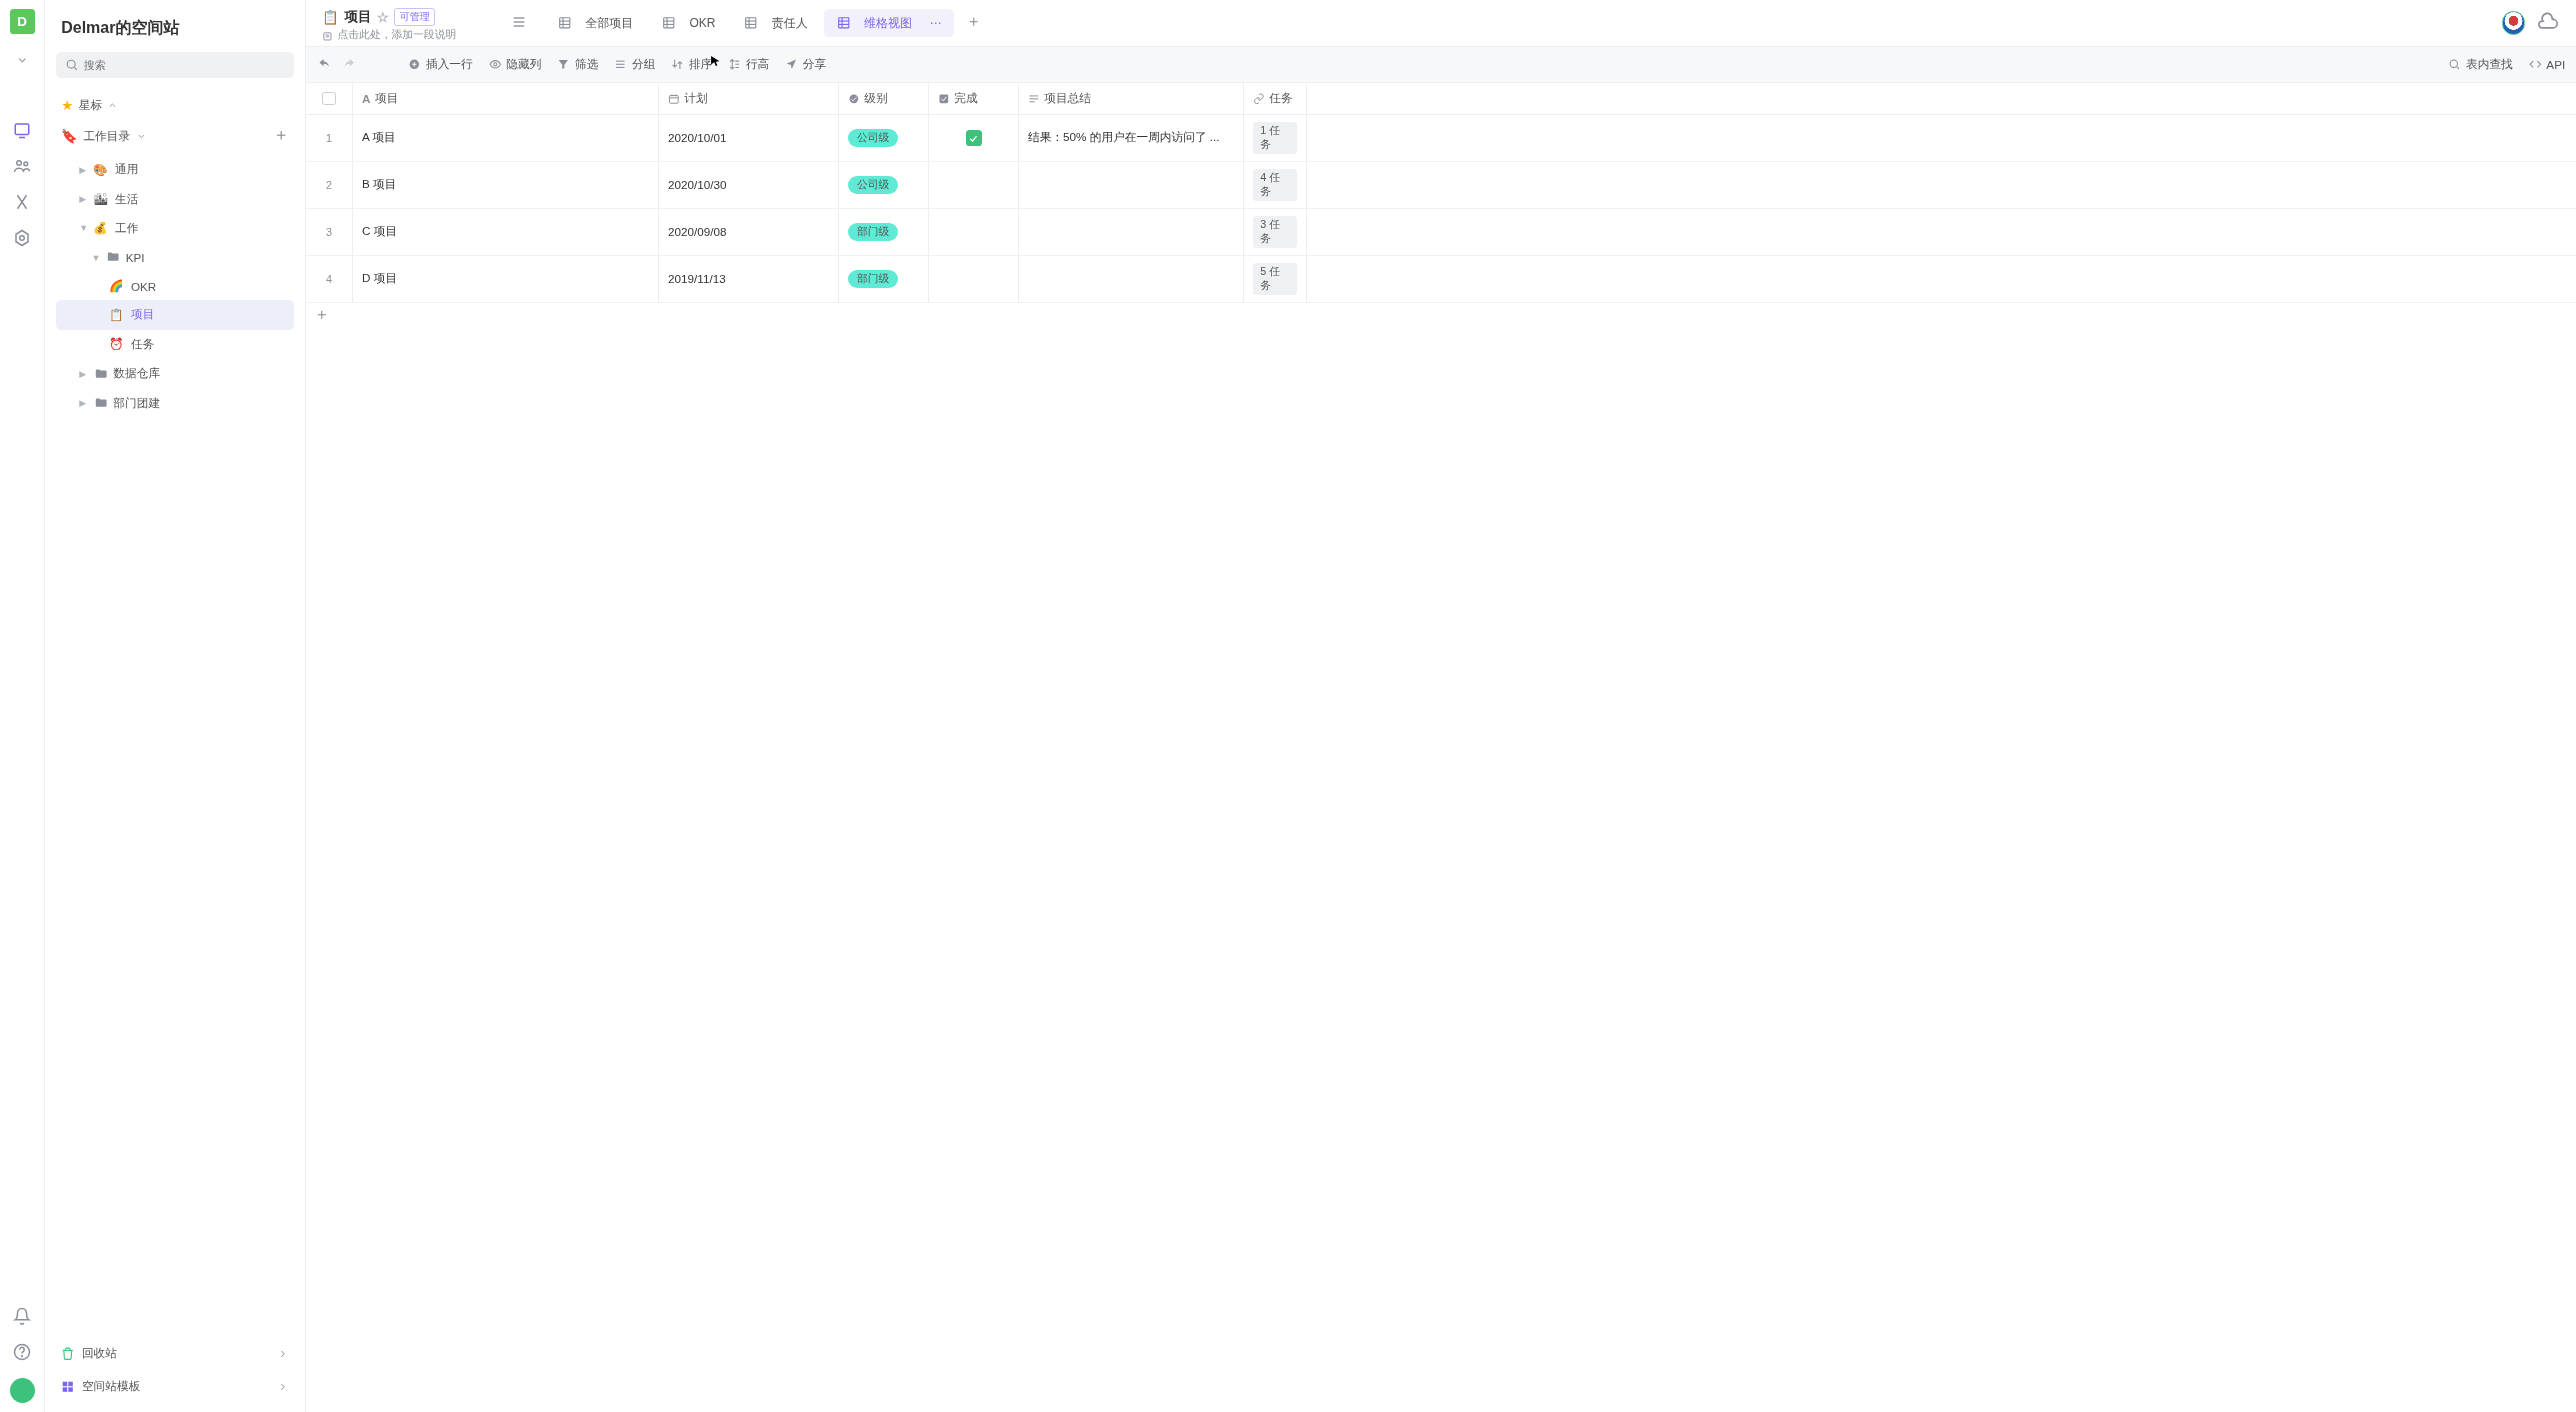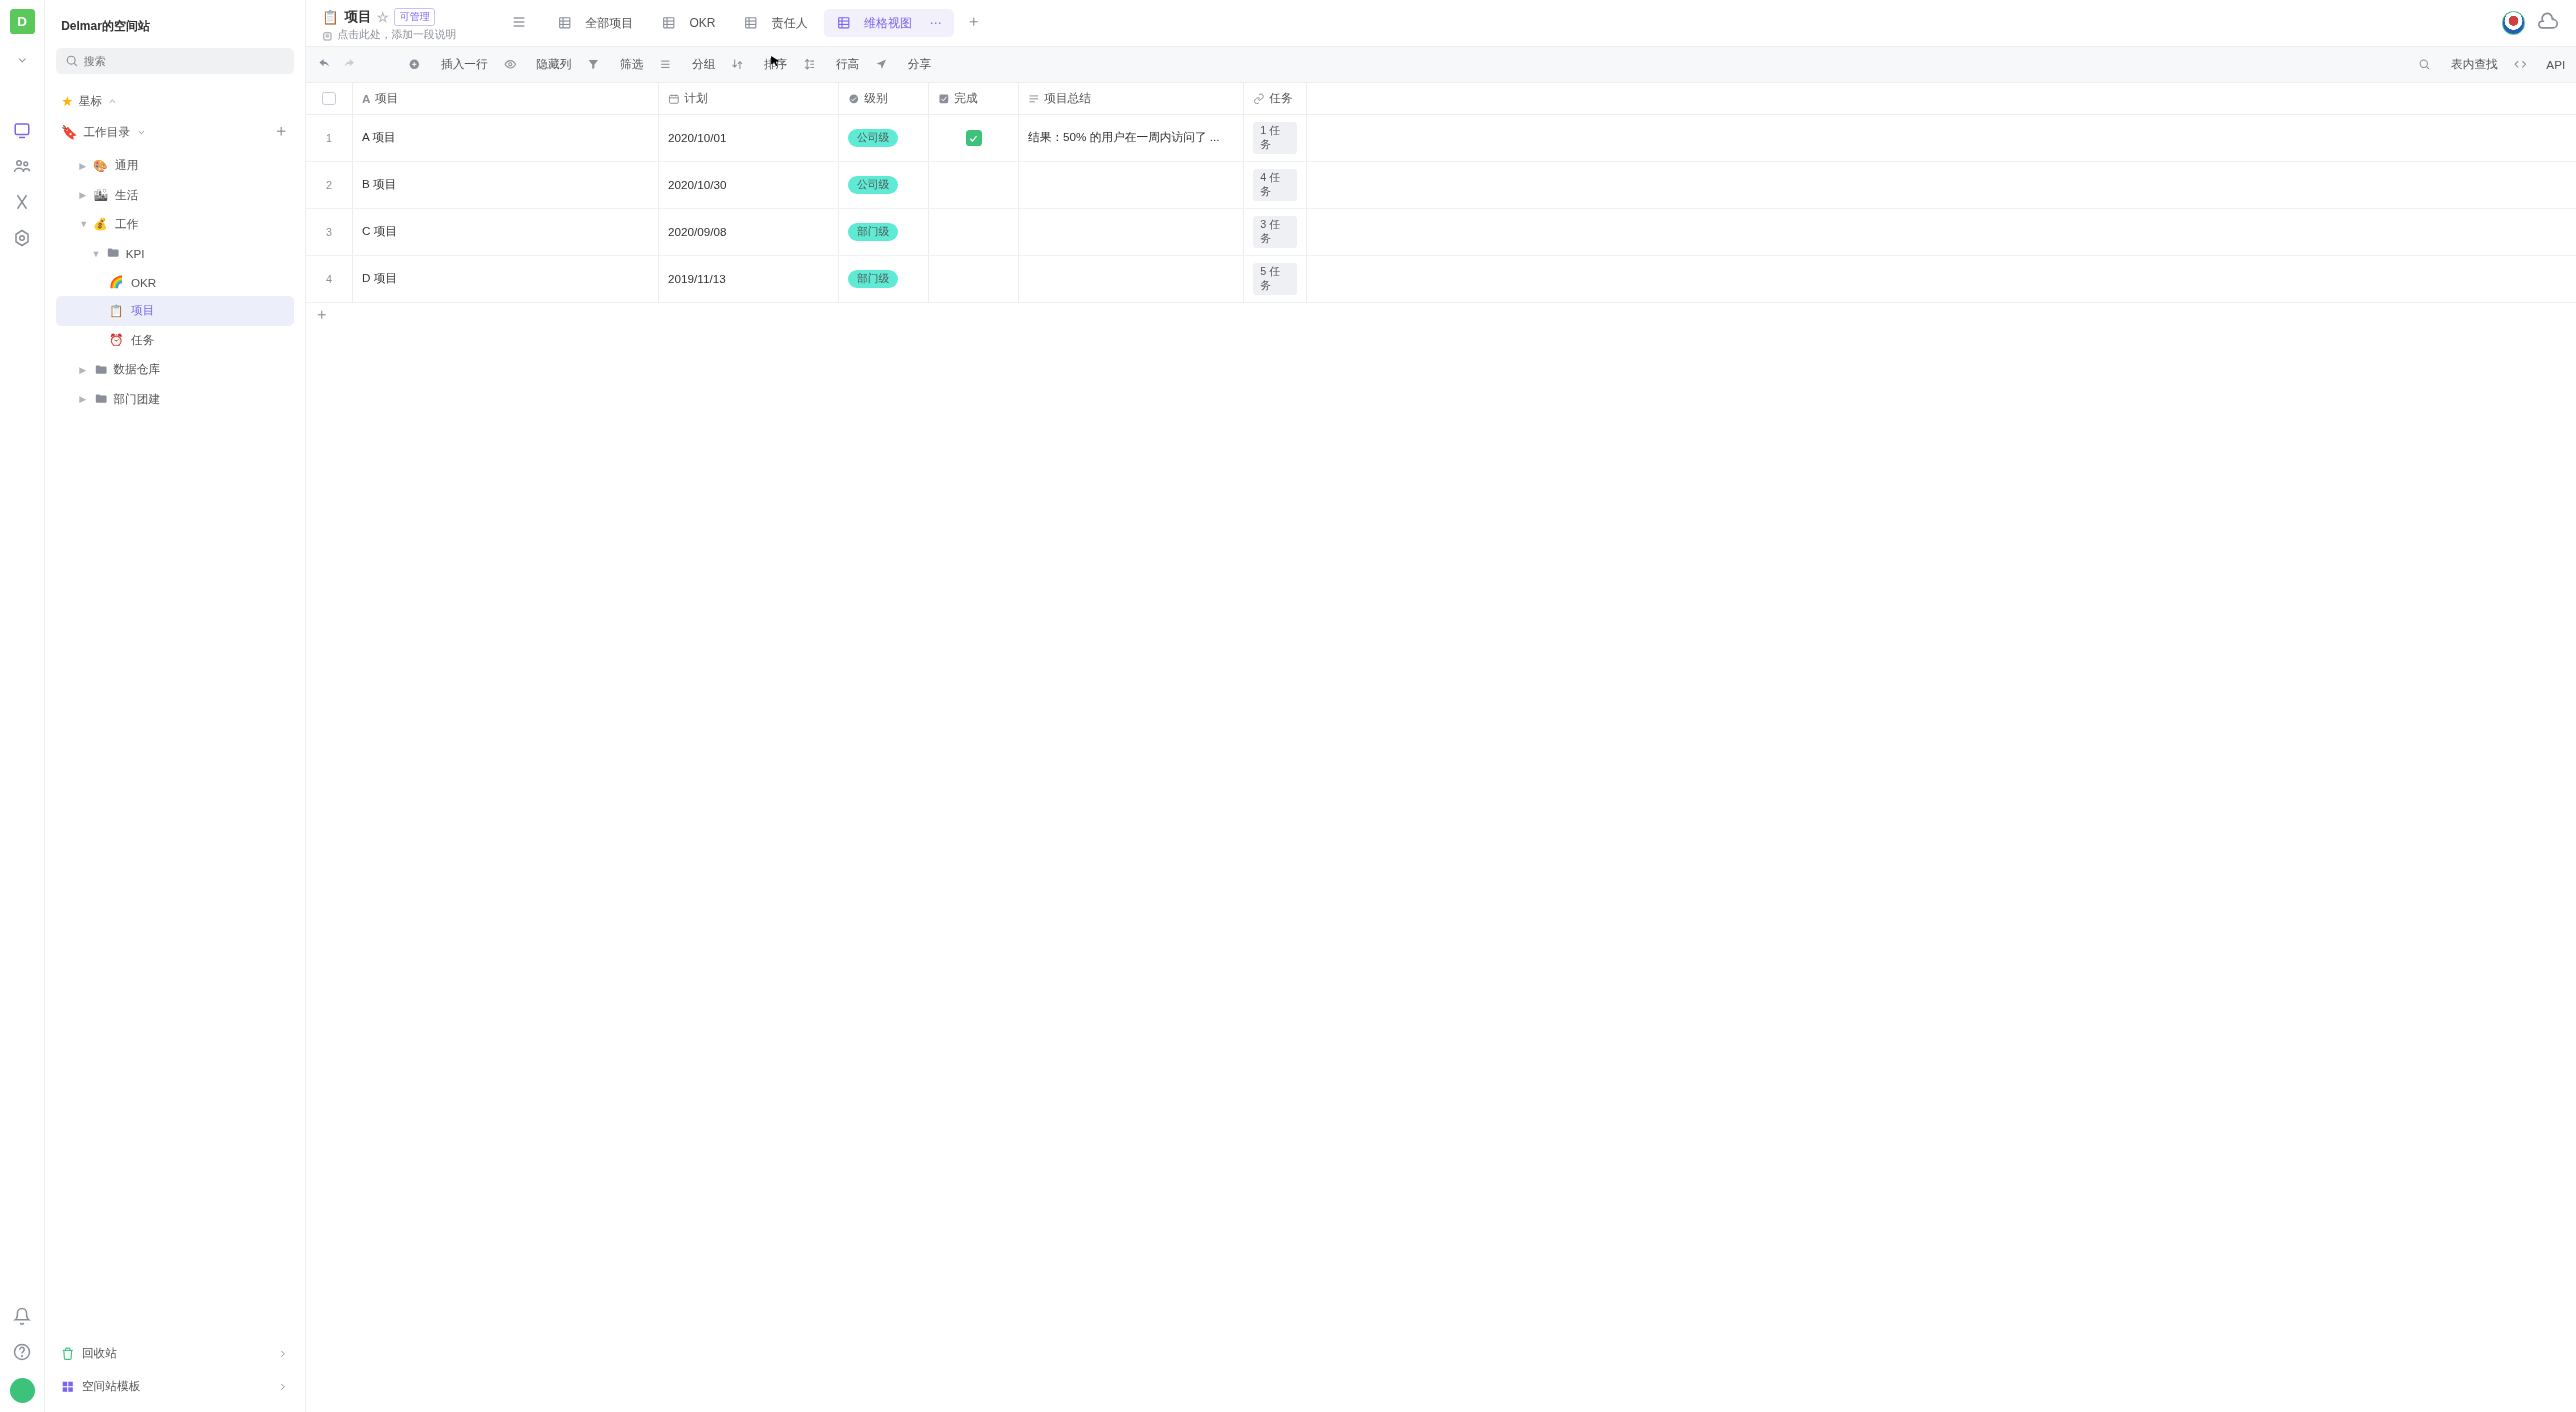--- a/index.html
+++ b/index.html
@@ -11,21 +11,21 @@
 .avatar { width: 25px; height: 25px; border-radius: 3.6px; background: #5ac85a; color: #fff; font-weight: 600; display: flex; align-items: center; justify-content: center; font-size: 13.5px; }
 .rail-icon { width: 20px; height: 20px; display: flex; align-items: center; justify-content: center; color: #8a8f99; cursor: pointer; }
 .rail-icon.active svg { color: #7b67ee; }
 .rail-icon svg { width: 18px; height: 18px; }
 .rail-icon.chev svg { width: 12.6px; height: 12.6px; }
 .rail-spacer { flex: 1; }
 .rail-bottom-avatar { width: 25px; height: 25px; border-radius: 50%; background: #3cc27a; margin-bottom: 9px; }
 
 
 .sidebar { width: 261px; background: #fff; border-right: 0.9px solid #eee; display: flex; flex-direction: column; padding: 9px 10.8px; }
-.workspace-title { font-size: 12px; font-weight: 700; padding: 9px 5.4px 12.6px; }
+.workspace-title { font-size: 16px; font-weight: 700; padding: 9px 5.4px 12.6px; }
 .search-box { background: #f0f1f3; border-radius: 5.4px; display: flex; align-items: center; padding: 6.3px 9px; color: #8a8f99; gap: 5.4px; margin-bottom: 12.6px; }
 .search-box input { border: none; background: transparent; outline: none; flex: 1; font-size: 11px; color: #333; }
 .search-box svg { width: 13.5px; height: 13.5px; }
 .section { display: flex; align-items: center; padding: 7.2px 5.4px; font-size: 11.7px; font-weight: 500; color: #555; gap: 5.4px; cursor: pointer; }
 .section .star { color: #ffb300; font-size: 13.5px; }
 .section .tag { color: #7b67ee; font-size: 13.5px; }
 .section svg.chev { width: 10.8px; height: 10.8px; color: #8a8f99; }
 .section-right { margin-left: auto; color: #8a8f99; }
 .section-right svg { width: 14.4px; height: 14.4px; }
 .tree { margin-top: 3.6px; }
@@ -63,21 +63,21 @@
 .add-tab { color: #8a8f99; padding: 5.4px 9px; cursor: pointer; }
 .add-tab svg { width: 13.5px; height: 13.5px; }
 .topbar-spacer { flex: 1; }
 .topbar-right { display: flex; align-items: center; gap: 12.6px; padding-right: 7.2px; }
 .user-avatar { width: 23.4px; height: 23.4px; border-radius: 50%; background: radial-gradient(circle at 50% 40%, #cf3f3f 28%, #fff 30% 52%, #225fb5 54%); border: 1.8px solid #45c08b; }
 .cloud-icon { color: #8a8f99; }
 .cloud-icon svg { width: 20px; height: 20px; }
 
 
 .toolbar { height: 36px; background: #f7f8fa; border-bottom: 0.9px solid #eee; display: flex; align-items: center; padding: 0 10.8px; gap: 16px; font-size: 11.7px; color: #555; position: relative; }
-.tb-item { display: flex; align-items: center; gap: 20px; cursor: pointer; }
+.tb-item { display: flex; align-items: center; gap: 5px; cursor: pointer; }
 .tb-item svg { width: 12.6px; height: 12.6px; color: #8a8f99; }
 .tb-hist { display: flex; gap: 10.8px; margin-right: 36px; }
 .tb-hist svg { width: 14.4px; height: 14.4px; color: #8a8f99; }
 .tb-spacer { flex: 1; }
 .cursor-sort { position: absolute; pointer-events: none; }
 .cursor-sort svg { width: 12.6px; height: 12.6px; fill: #000; }
 
 
 .table-wrap { flex: 1; overflow: auto; }
 .thead { display: flex; border-bottom: 0.9px solid #eee; background: #fff; font-size: 11.7px; font-weight: 500; color: #555; }

